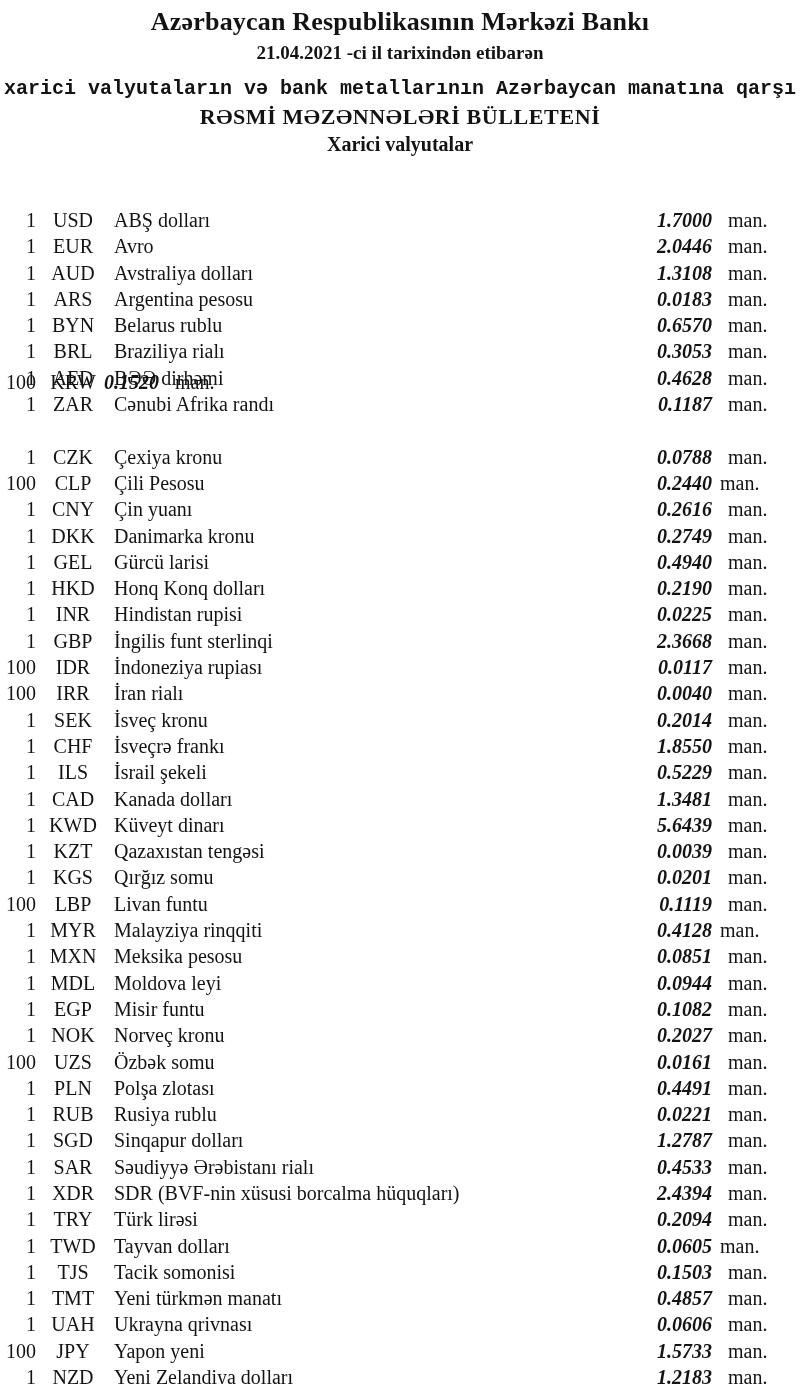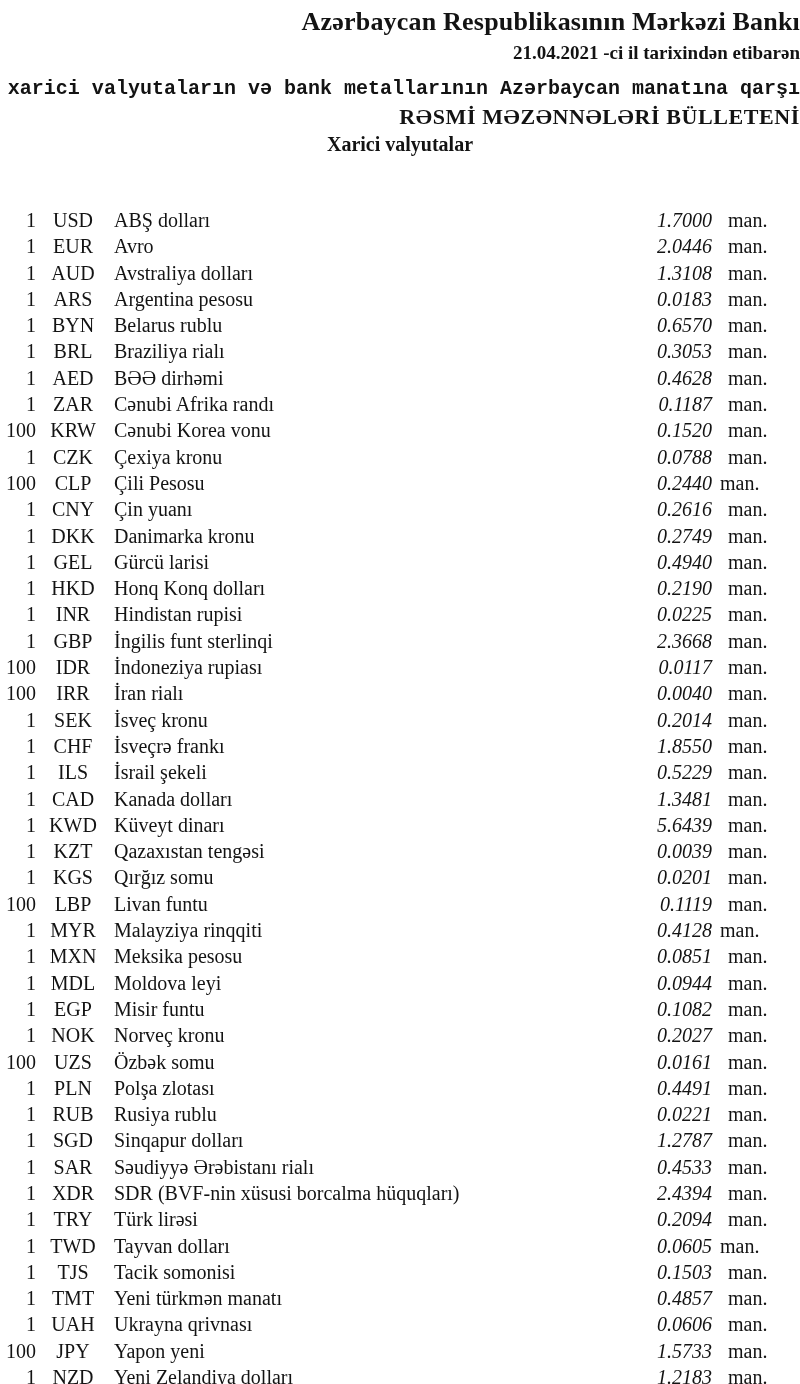--- a/index.html
+++ b/index.html
@@ -7,21 +7,21 @@
   .page {
     position: relative;
     width: 800px;
     height: 1384px;
     margin: 0 auto;
     background: #ffffff;
     color: #131313;
     font-family: "Liberation Serif", "DejaVu Serif", serif;
     overflow: hidden;
   }
-  .doc-header { text-align: right; font-weight: bold; }
+  .doc-header { text-align: center; font-weight: bold; }
   .bank-name {
     margin-top: 5px;
     font-size: 26px;
     line-height: 34px;
     letter-spacing: 0.2px;
   }
   .date-line {
     font-size: 19px;
     line-height: 28px;
   }
@@ -47,21 +47,21 @@
     display: flex;
     align-items: baseline;
     font-size: 20px;
     line-height: 26.3px;
     height: 26.3px;
     white-space: nowrap;
   }
   .qty  { flex: 0 0 36px; text-align: right; }
   .code { flex: 0 0 62px; margin-left: 6px; text-align: center; }
   .name { flex: 1 1 auto; padding-left: 10px; overflow: hidden; margin-top: 48px; }
-  .rate { flex: 0 0 auto; font-weight: normal; font-style: italic; }
+  .rate { flex: 0 0 auto; font-weight: bold; font-style: italic; }
   .unit { flex: 0 0 88px; padding-left: 16px; }
   .row.tight .unit { padding-left: 8px; }
 </style>
 </head>
 <body>
 
 <div class="page">
   <div class="doc-header">
     <div class="bank-name">Azərbaycan Respublikasının Mərkəzi Bankı</div>
     <div class="date-line">21.04.2021 -ci il tarixindən etibarən</div>
@@ -132,21 +132,20 @@
     <span class="qty">1</span>
     <span class="code">ZAR</span>
     <span class="name">Cənubi Afrika randı</span>
     <span class="rate">0.1187</span>
     <span class="unit">man.</span>
   </div>
 
   <div class="row">
     <span class="qty">100</span>
     <span class="code">KRW</span>
-    <span class="name">Cənubi Korea vonu</span>
     <span class="rate">0.1520</span>
     <span class="unit">man.</span>
   </div>
 
   <div class="row">
     <span class="qty">1</span>
     <span class="code">CZK</span>
     <span class="name">Çexiya kronu</span>
     <span class="rate">0.0788</span>
     <span class="unit">man.</span>

